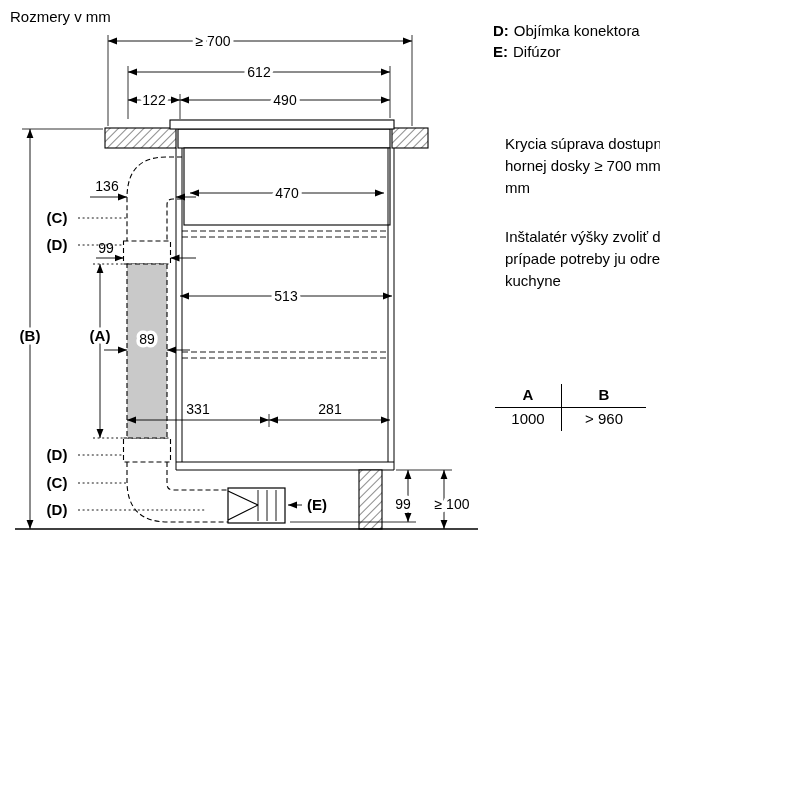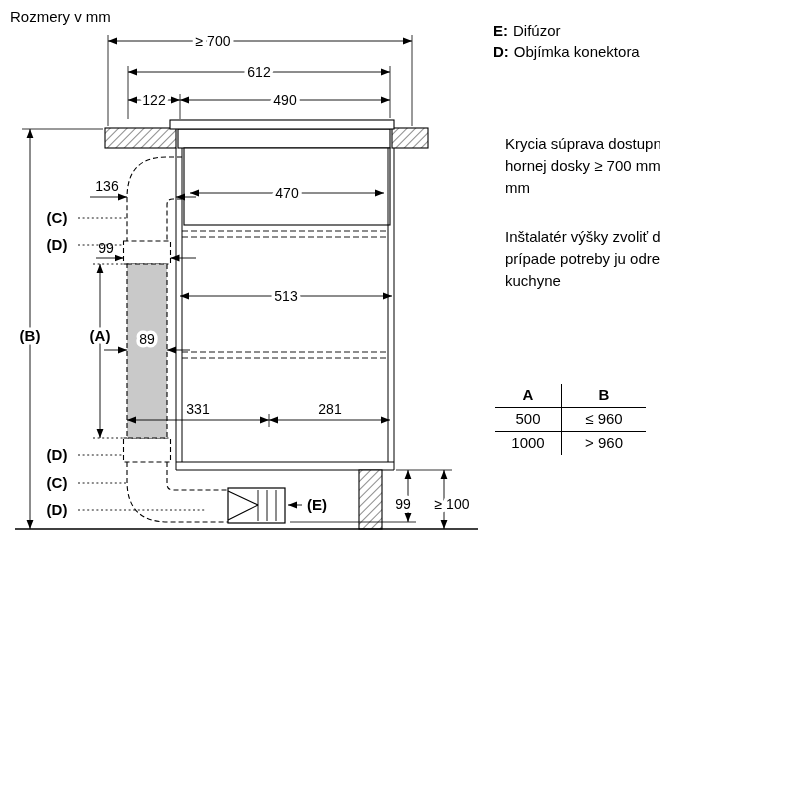--- a/index.html
+++ b/index.html
@@ -160,40 +160,36 @@
       <text x="57" y="488" class="co">(C)</text>
       <text x="57" y="515" class="co">(D)</text>
       <text x="317" y="510" class="co">(E)</text>
     </g>
   </svg>
 
   <div class="right-col">
 
     <div class="legend">
       <div class="legend-row">
-        <b>E:</b><span>Difúzor</span>
+        <b>D:</b><span>Objímka konektora</span>
       </div>
       <div class="legend-row">
-        <b>D:</b><span>Objímka konektora</span>
+        <b>E:</b><span>Difúzor</span>
       </div>
     </div>
 
     <p class="note note-1">Krycia súprava dostupná pre hĺbku hornej dosky ≥ 700 mm a výšku do 960 mm</p>
     <p class="note note-2">Inštalatér výšky zvoliť dĺžku rúrky a v prípade potreby ju odrezať podľa výšky kuchyne</p>
 
     <table class="ab-table">
       <tbody>
           <tr>
         <th class="colA">A</th>
         <th class="colB">B</th>
       </tr>
-      <tr class="r1">
-        <td class="colA">500</td>
-        <td class="colB">≤ 960</td>
-      </tr>
       <tr>
         <td class="colA">1000</td>
         <td class="colB">&gt; 960</td>
       </tr>
     </tbody>
       </table>
 
   </div>
 </div>
 

